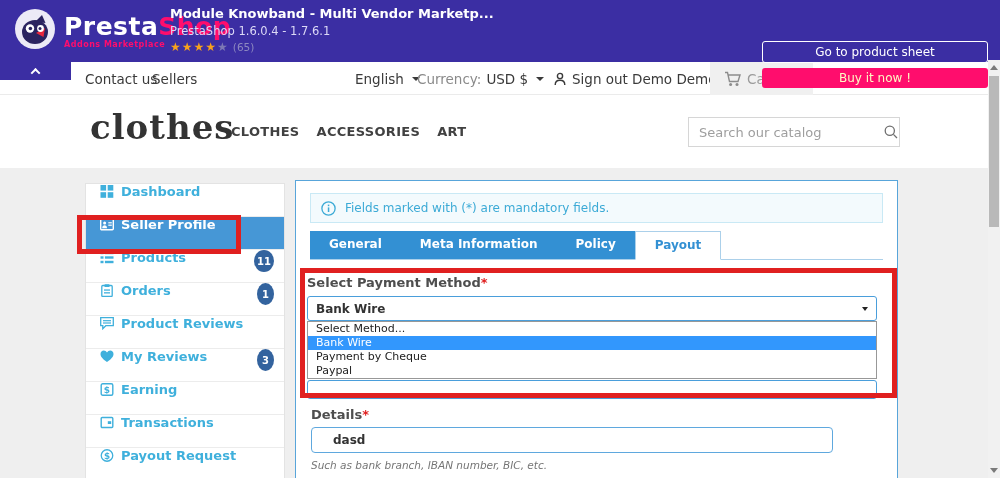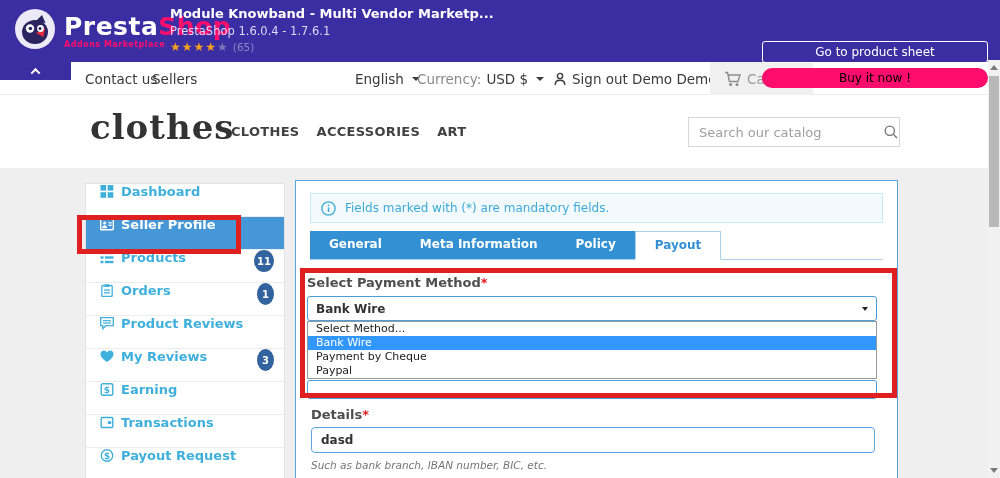--- a/index.html
+++ b/index.html
@@ -17,22 +17,22 @@
   .module-title { font-size:13px; font-weight:bold; }
   .module-sub { font-size:11.5px; color:#dcd9f6; margin-top:3px; }
   .stars { margin-top:3px; font-size:12px; line-height:1; }
   .star::before { content:"★"; }
   .star { color:#f7a21c; margin-right:1px; }
   .star.empty { color:#7d78b5; }
   .rating-count { font-size:10.5px; color:#8d88c0; margin-left:4px; }
   .banner-buttons { right:12px; top:25px; width:226px;margin-top:16px; }
   .btn-outline { width:100%; height:22px; background:transparent; border:1px solid #fff; border-radius:3px;
     color:#fff; font-size:12px; font-family:inherit; cursor:pointer; display:block; }
-  .btn-pink { width:100%; height:20px; margin-top:5px; background:#ff0d6d; border:none; border-radius:10px;
-    color:#000000; font-size:12px; font-family:inherit; cursor:pointer; display:block; }
+  .btn-pink { width:100%; height:20px; margin-top:5px; background:#ff0d6d; border:none; border-radius:3px;
+    color:#fef9c3; font-size:12px; font-family:inherit; cursor:pointer; display:block; }
   .collapse-tab { left:0; top:62px; width:71px; height:18px; background:#3b2ea3; z-index:6;
     display:flex; align-items:center; justify-content:center; cursor:pointer; }
   .chev-up { width:7px; height:7px; border-left:2px solid #fff; border-top:2px solid #fff;
     transform:rotate(45deg) translate(1px,1px); }
 
   
   .shopnav { left:0; top:62px; width:1000px; height:33px; background:#fff; border-bottom:1px solid #ebebeb; font-size:13.5px; color:#3a3a3a; }
   .shopnav .abs { top:0; height:33px; display:flex; align-items:center; gap:5px; }
   .muted { color:#8a8a8a; }
   .caret { display:inline-block; width:0; height:0; border-left:4px solid transparent; border-right:4px solid transparent; border-top:4px solid #3a3a3a; margin-left:3px; }
@@ -78,22 +78,22 @@
   .select-box { margin-top:6px; width:570px; height:25px; border:1px solid #4a9edb; border-radius:3px; background:#fff;
     display:flex; align-items:center; justify-content:space-between; padding:0 8px; cursor:pointer; }
   .select-box .sel-val { font-size:12px; font-weight:bold; color:#333; }
   .sel-caret { border-left:3.5px solid transparent; border-right:3.5px solid transparent; border-top:4.5px solid #222; }
   .dropdown { width:570px; border:1px solid #989898; background:#fff; }
   .dd-opt { height:14px; line-height:14px; font-size:11px; color:#222; padding-left:8px; cursor:pointer; }
   .dd-opt.hl { background:#3297fd; color:#fff; }
   .empty-field { margin-top:1px; width:570px; height:19px; border:1px solid #4a9edb; border-radius:3px; background:#fff; }
 
   .details-area { position:absolute; left:15px; top:226px; width:570px; }
-  .details-input { margin-top:5px; width:564px; height:26px; border:1px solid #5fa8de; border-radius:4px;
-    font-size:12px; font-weight:bold; color:#333; padding:0 9px; font-family:inherit; outline:none; }
+  .details-input { margin-top:5px; width:522px; height:26px; border:1px solid #5fa8de; border-radius:4px;
+    font-size:12px; font-weight:bold; color:#333; padding:0 21px; font-family:inherit; outline:none; }
   .help-text { margin-top:6px; font-size:10.5px; font-style:italic; color:#757575; }
 
   
   .scrollbar { right:0; top:60px; width:12px; height:418px; background:#f1f1f1; z-index:30; }
   .sb-arrow { position:absolute; left:2px; width:0; height:0; border-left:4px solid transparent; border-right:4px solid transparent; cursor:pointer; }
   .sb-up { top:5px; border-bottom:5px solid #7a7a7a; }
   .sb-down { bottom:5px; border-top:5px solid #7a7a7a; }
   .sb-thumb { position:absolute; left:1px; top:16px; width:10px; height:151px; background:#b9b9b9; cursor:pointer; }
 </style>
 </head>

